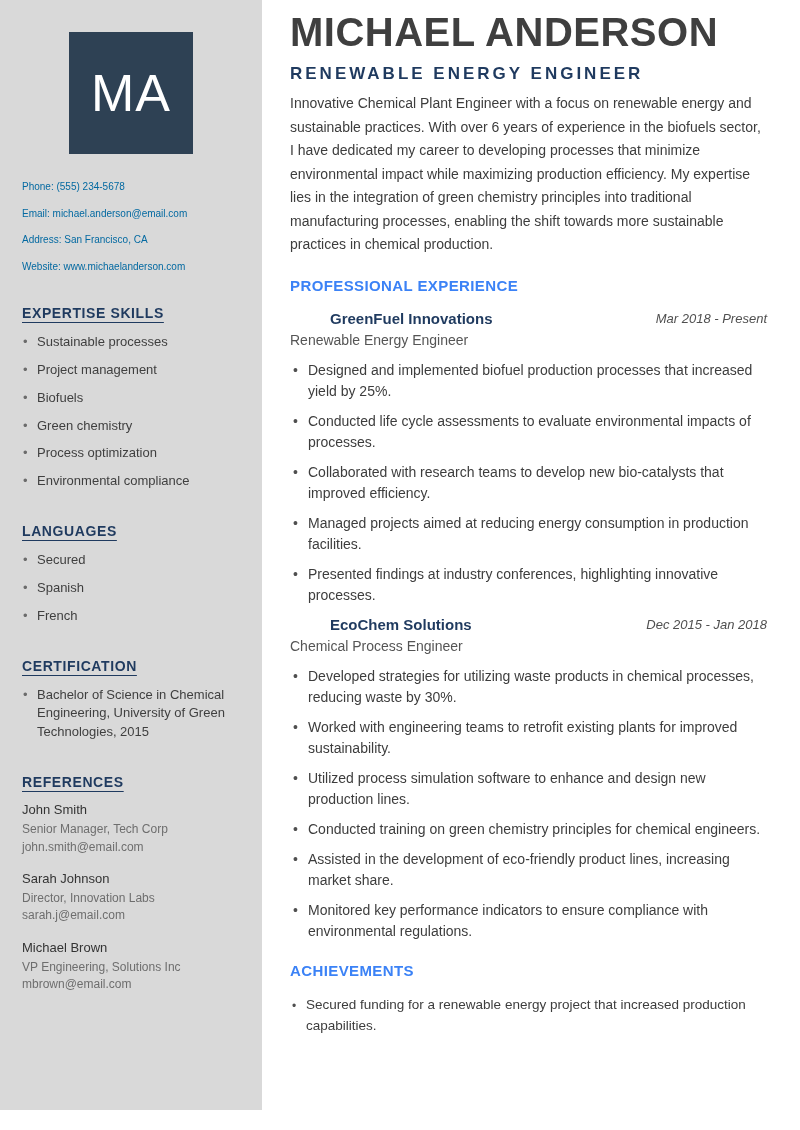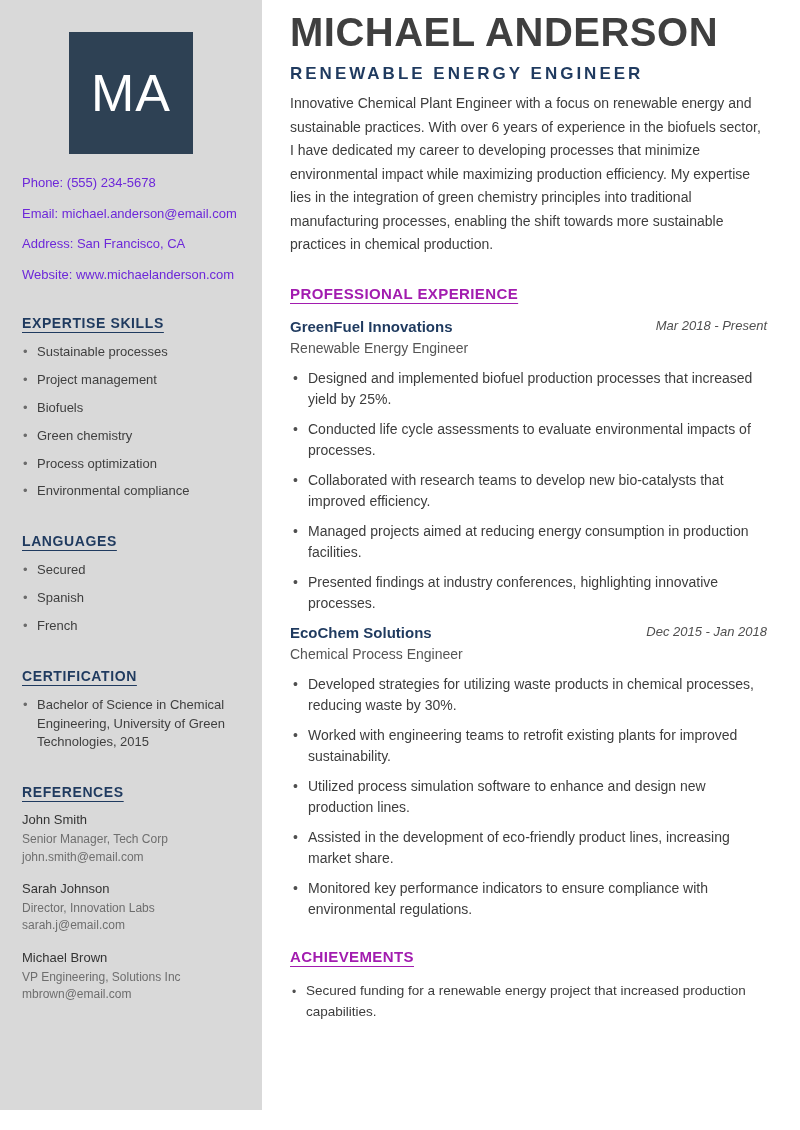--- a/index.html
+++ b/index.html
@@ -6,25 +6,25 @@
   html, body { width: 800px; background: #ffffff; }
   body { font-family: "Liberation Sans", sans-serif; color: #3d3d3d; }
   .page { position: relative; width: 800px; height: 1130px; background: #ffffff; display: flex; }
 
   
   .sidebar {
     width: 262px; min-width: 262px; height: 1110px;
     background: #d9d9d9; padding: 30px 22px 20px 22px;
   }
   .monogram {
-    width: 124px; height: 122px; margin: 2px auto 20px auto;
+    width: 124px; height: 122px; margin: 2px auto 26px auto;
     background: #2e4154; display: flex; align-items: center; justify-content: center;
   }
   .monogram span { color: #ffffff; font-size: 52px; font-weight: 400; letter-spacing: 1px; }
-  .contact-line { font-size: 13px; color: #6d28d9; margin-bottom: 13px; line-height: 1.35; }
+  .contact-line { font-size: 10px; color: #0369a1; margin-bottom: 13px; line-height: 1.35; }
 
   .side-heading {
     color: #1f3a5f; font-size: 14px; font-weight: bold; letter-spacing: 0.6px;
     text-decoration: underline; text-underline-offset: 4px;
     margin-top: 32px; margin-bottom: 12px;
   }
   ul.side-list { list-style: none; }
   ul.side-list li {
     position: relative; padding-left: 15px; font-size: 13px; color: #3f3f3f;
     line-height: 1.45; margin-bottom: 9px;
@@ -35,26 +35,26 @@
   .ref-name { font-size: 13px; font-weight: normal; color: #333333; margin-bottom: 4px; }
   .ref-role, .ref-email { font-size: 12px; color: #6e6e6e; line-height: 1.45; }
 
   
   .main { flex: 1; padding: 10px 33px 0 28px; }
   .person-name { font-size: 40px; font-weight: 800; color: #3f3f3f; letter-spacing: 0.5px; line-height: 1.1; }
   .person-title { font-size: 17px; font-weight: bold; color: #1f3a5f; letter-spacing: 3px; margin-top: 10px; }
   .summary { font-size: 14px; color: #3d3d3d; line-height: 1.68; margin-top: 8px; }
 
   .main-heading {
-    color: #a21caf; font-size: 15px; font-weight: bold; letter-spacing: 0.4px;
-    text-decoration: underline; text-underline-offset: 4px;
-    margin-top: 28px; margin-bottom: 16px;
+    color: #3b82f6; font-size: 15px; font-weight: bold; letter-spacing: 0.4px;
+    text-underline-offset: 4px;
+    margin-top: 20px; margin-bottom: 16px;
   }
   .job { margin-bottom: 10px; }
-  .job-header { display: flex; justify-content: space-between; align-items: flex-start; }
+  .job-header { display: flex; justify-content: space-between; align-items: center; margin-left: 40px; }
   .job-company { font-size: 15px; font-weight: bold; color: #1f3a5f; }
   .job-dates { font-size: 13px; font-style: italic; color: #4f4f4f; }
   .job-role { font-size: 14px; color: #555555; margin-top: 5px; }
 
   ul.main-list { list-style: none; margin-top: 12px; }
   ul.main-list li {
     position: relative; padding-left: 18px; font-size: 14px; color: #3d3d3d;
     line-height: 1.5; margin-bottom: 9px;
   }
   ul.main-list li::before { content: "•"; position: absolute; left: 3px; color: #4f4f4f; }
@@ -151,20 +151,21 @@
     <section class="job">
       <div class="job-header">
         <span class="job-company">EcoChem Solutions</span>
         <span class="job-dates">Dec 2015 - Jan 2018</span>
       </div>
       <div class="job-role">Chemical Process Engineer</div>
       <ul class="main-list">
         <li>Developed strategies for utilizing waste products in chemical processes, reducing waste by 30%.</li>
         <li>Worked with engineering teams to retrofit existing plants for improved sustainability.</li>
         <li>Utilized process simulation software to enhance and design new production lines.</li>
+        <li>Conducted training on green chemistry principles for chemical engineers.</li>
         <li>Assisted in the development of eco-friendly product lines, increasing market share.</li>
         <li>Monitored key performance indicators to ensure compliance with environmental regulations.</li>
       </ul>
     </section>
 
     <div class="main-heading">ACHIEVEMENTS</div>
     <ul class="ach-list">
       <li>Secured funding for a renewable energy project that increased production capabilities.</li>
 
     </ul>

